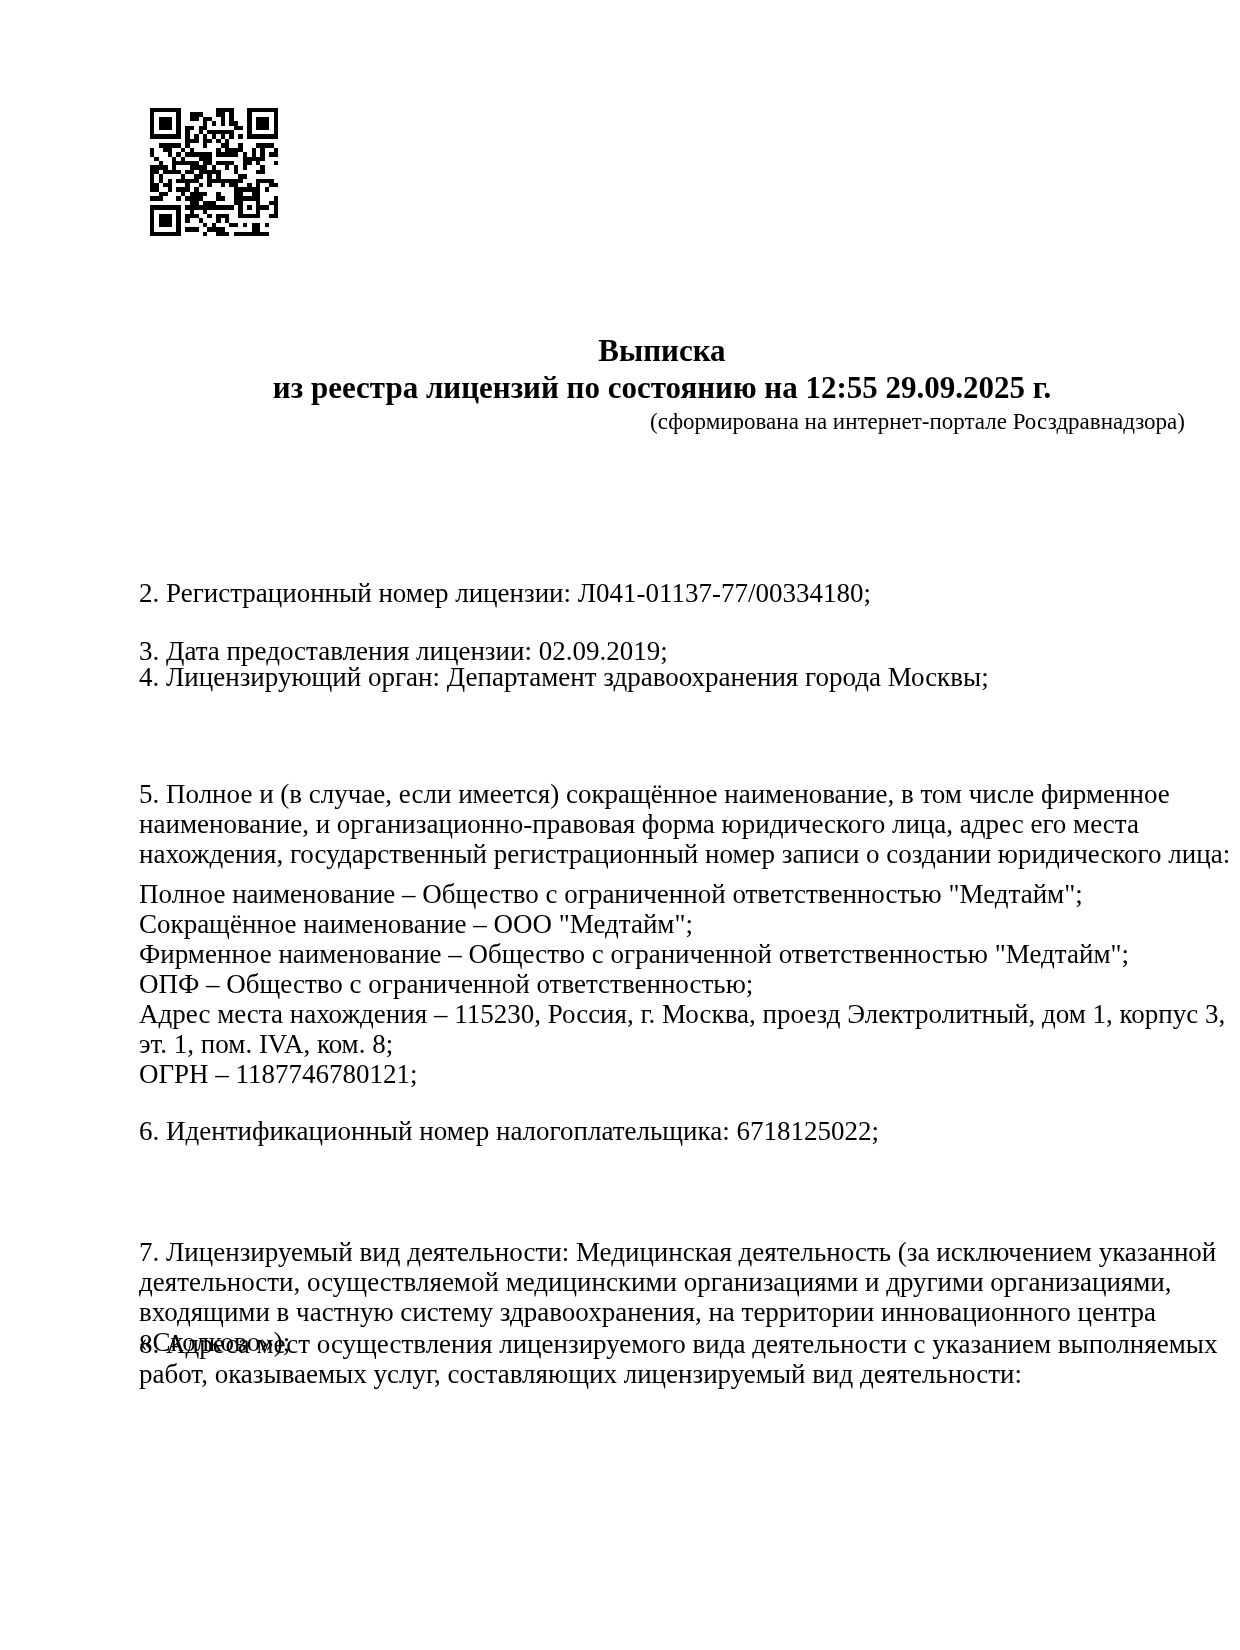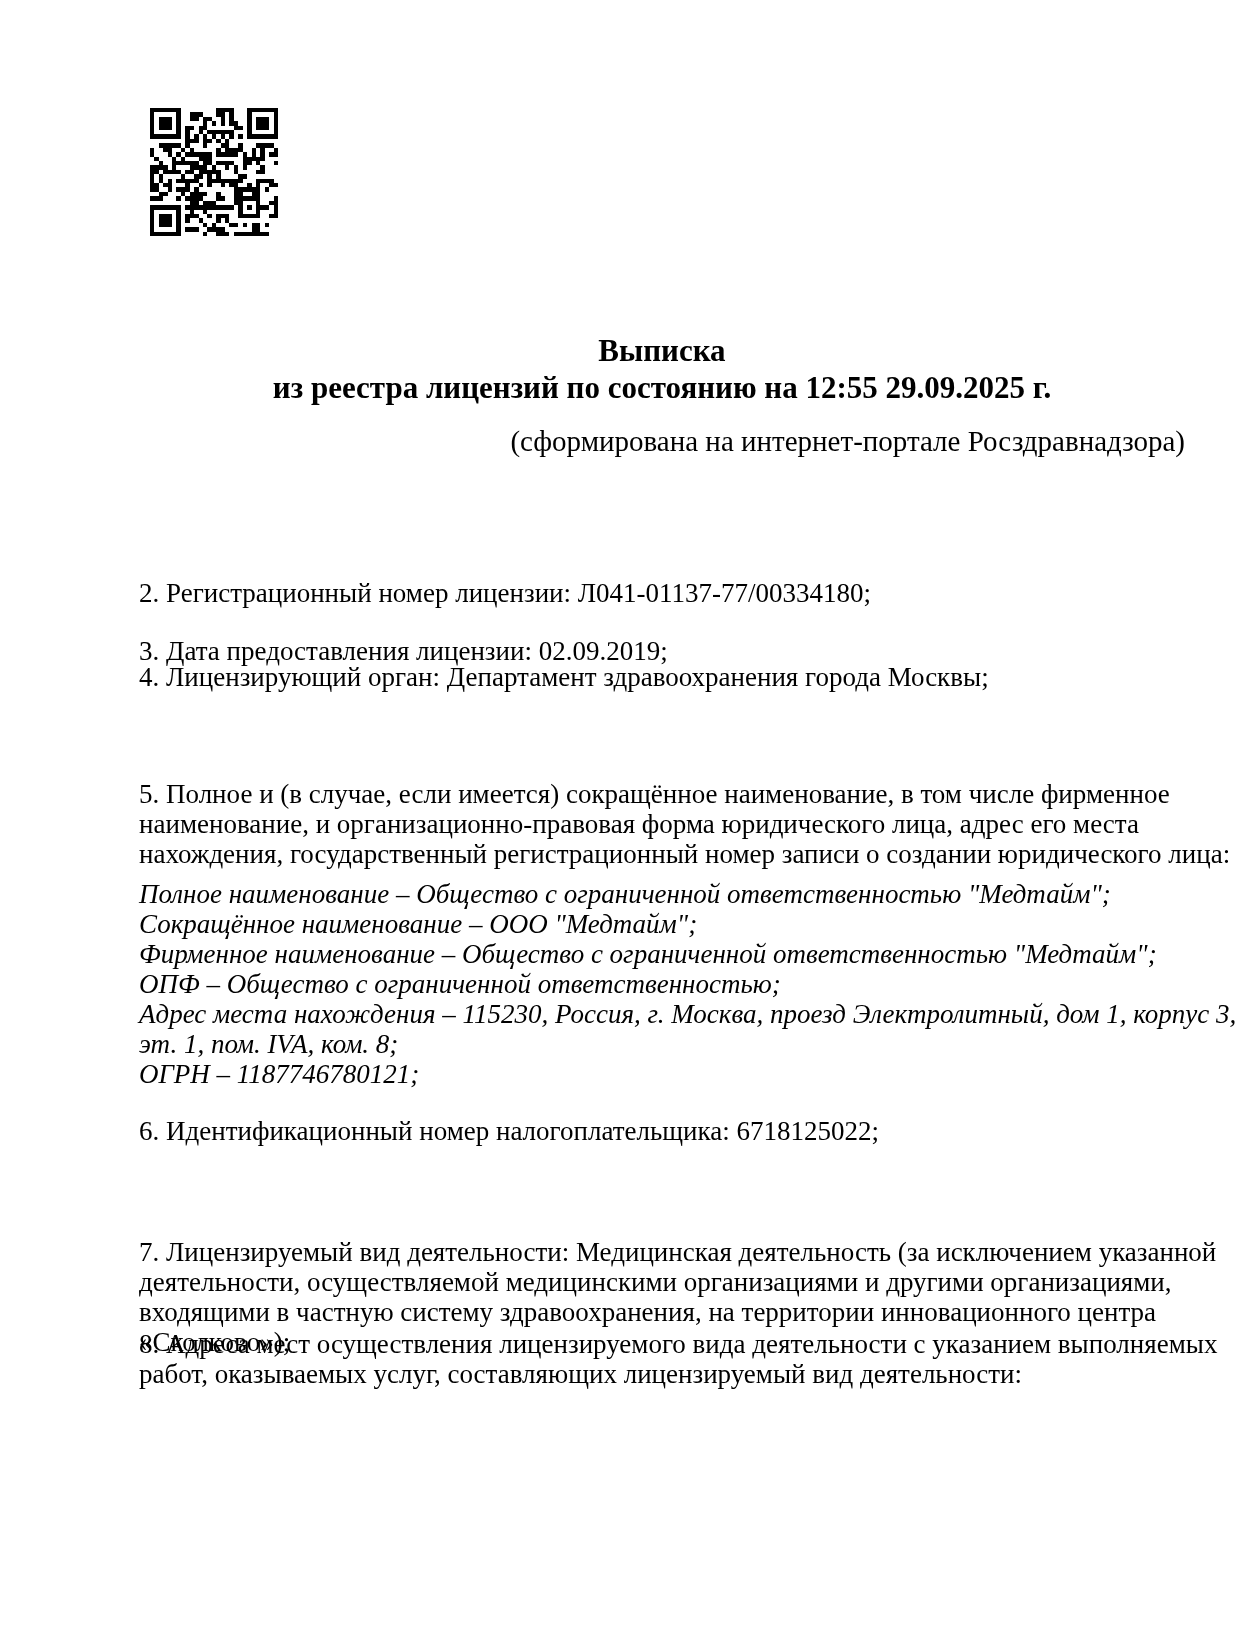--- a/index.html
+++ b/index.html
@@ -33,42 +33,42 @@
     width: 100%;
     margin: 0;
     font-size: 31px;
     line-height: 37px;
     font-weight: bold;
     text-align: center;
     white-space: pre-line;
   }
   .doc-subtitle {
     position: absolute;
-    top: 428px;
+    top: 408px;
     left: 0;
     width: 100%;
-    font-size: 29px;
+    font-size: 23px;
     line-height: 27px;
     text-align: right;
     white-space: pre;
   }
   .para {
     position: absolute;
     left: 0;
     margin: 0;
     font-size: 27px;
     line-height: 30px;
     white-space: pre;
   }
   .p1 { top: 518px; }
   .p2 { top: 578px; text-align: right; }
   .p3 { top: 636px; }
   .p4 { top: 662px; }
   .p5 { top: 779px; }
-  .p5b { top: 879px; font-style: italic; }
+  .p5b { top: 879px; }
   .p6 { top: 1116px; }
   .p7 { top: 1237px; }
   .p8 { top: 1329px; }
 </style>
 </head>
 <body>
 
 <div class="page">
 
   <svg id="qr-svg" class="qr" viewBox="0 0 29 29" shape-rendering="crispEdges">

